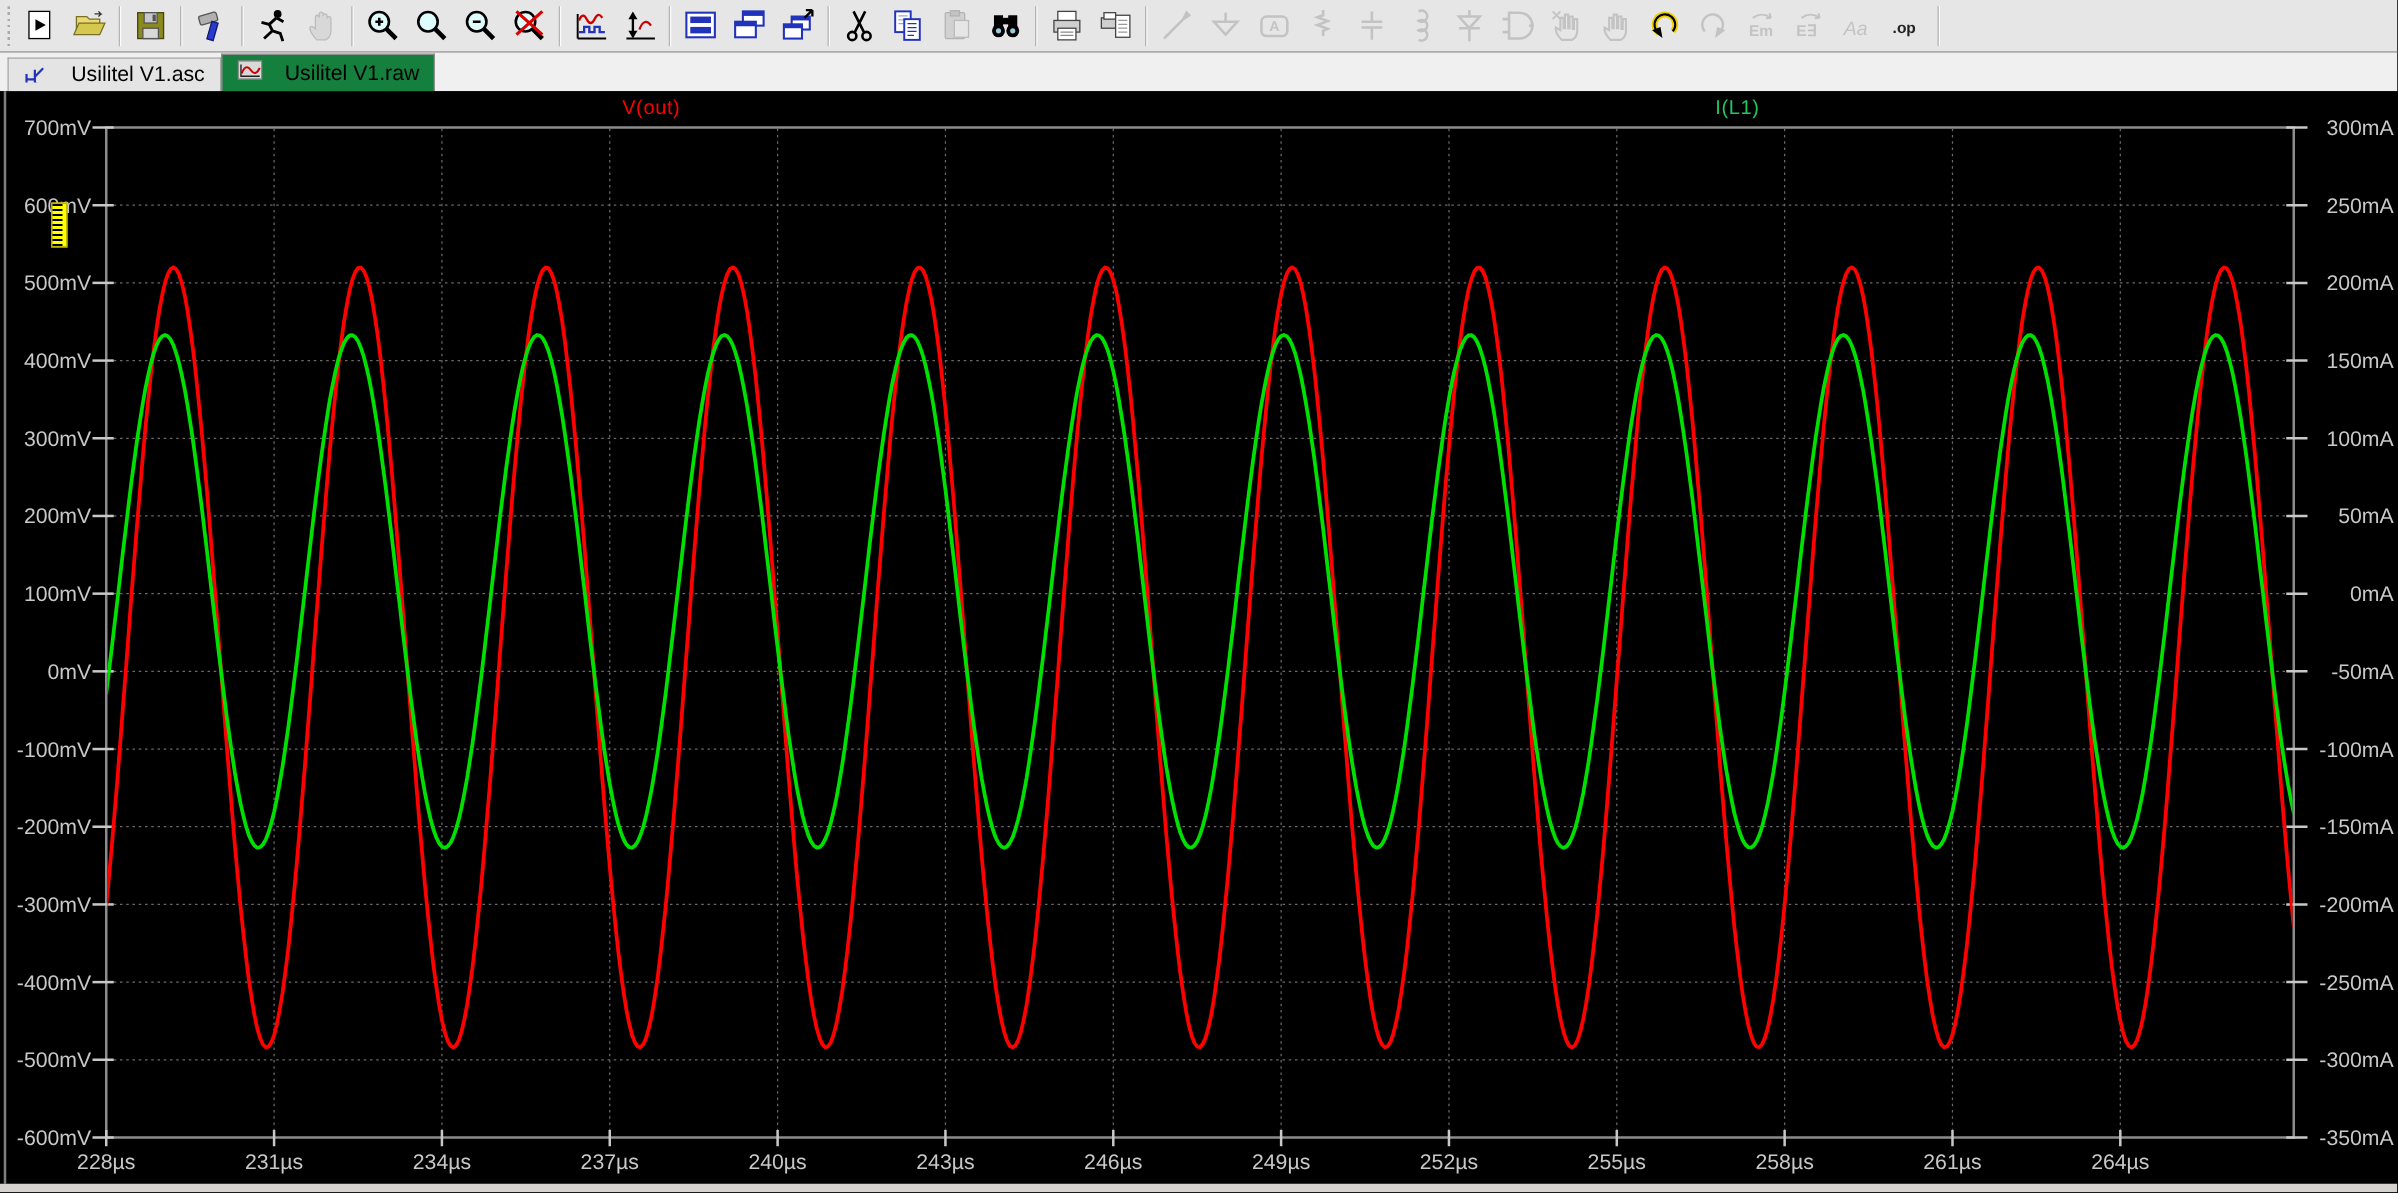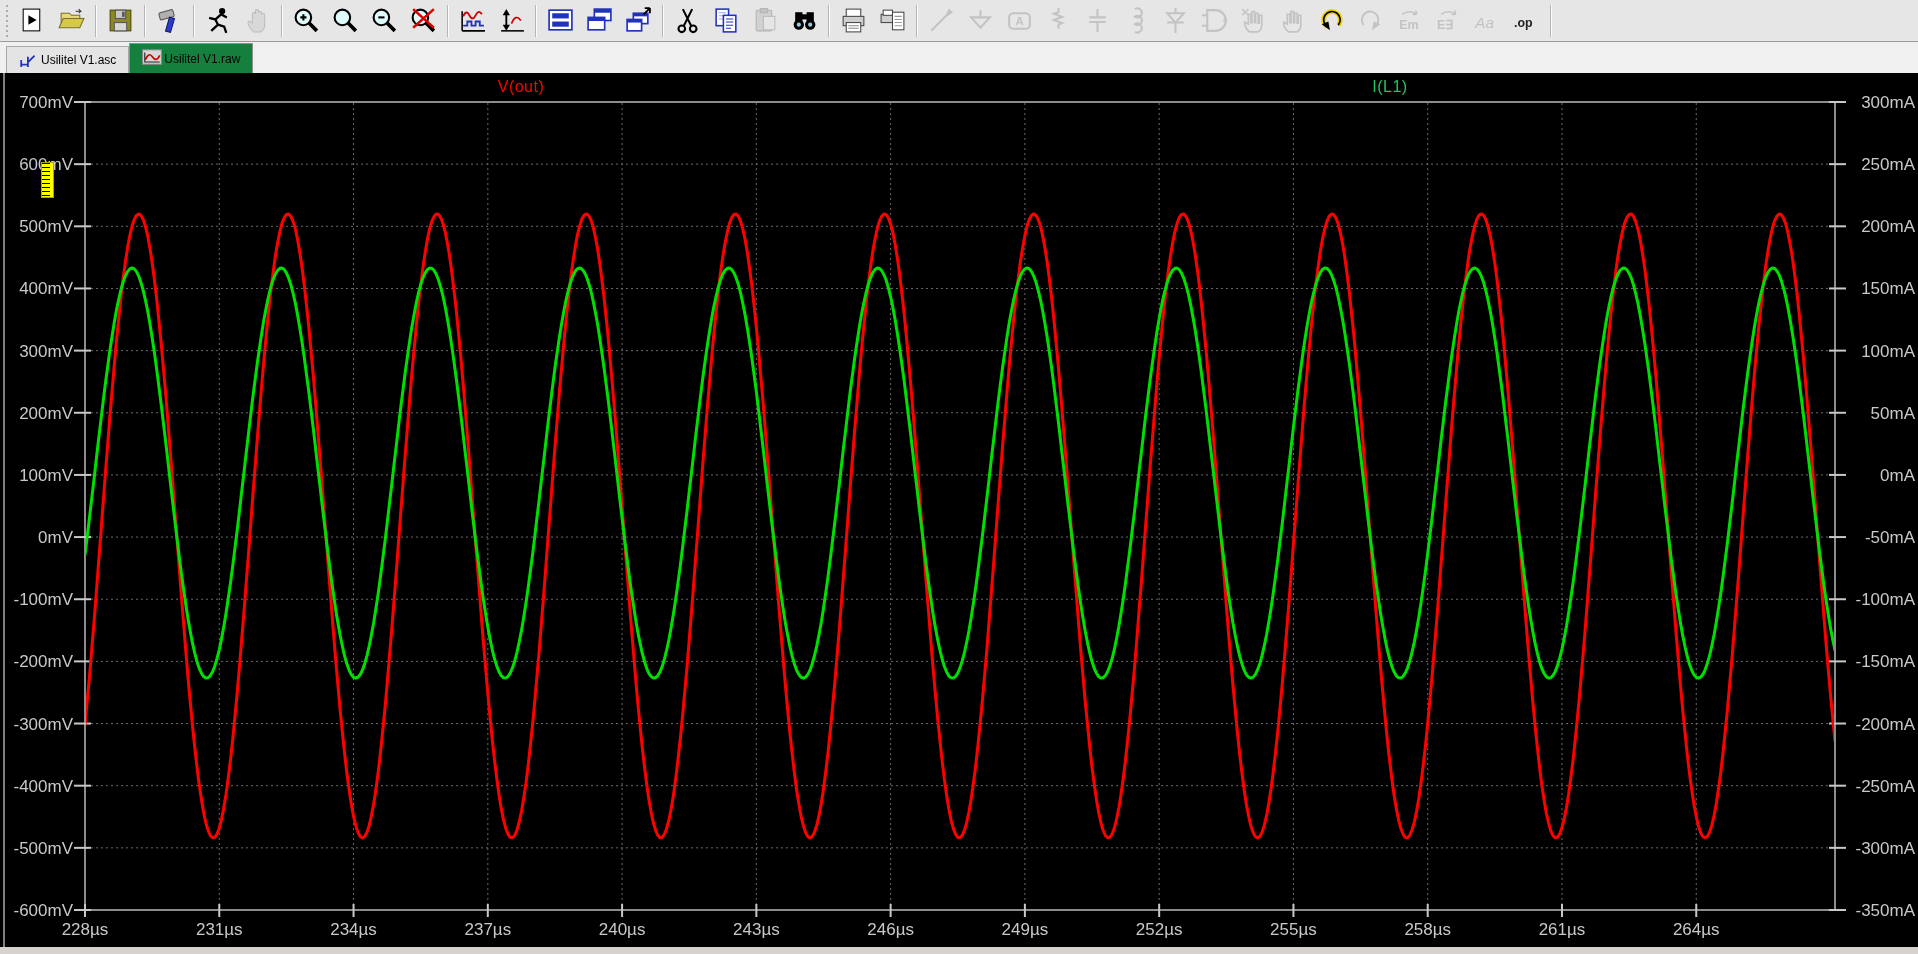--- a/index.html
+++ b/index.html
@@ -13,23 +13,23 @@
         background:repeating-linear-gradient(to bottom,#aaa 0 2px,transparent 2px 5px);
         background-size:2px 100%;background-repeat:repeat-y;background-position:2px 0;}
   .tb{width:37px;height:37px;border:none;background:transparent;padding:0;margin:0 1px;
       display:flex;align-items:center;justify-content:center;cursor:default;}
   .tb.disabled svg{opacity:.45;}
   .sep{width:0;height:32px;border-left:1px solid #b5b5b5;border-right:1px solid #fbfbfb;margin:0 4px;}
 
   
   .tabbar{height:31px;background:#f0f0f0;display:flex;align-items:flex-end;
           padding-left:6px;box-sizing:border-box;}
-  .tab{height:26px;display:flex;align-items:center;gap:2px;padding:0 12px;
+  .tab{height:26px;display:flex;align-items:center;gap:18px;padding:0 12px;
        background:#e4e4e4;border:1px solid #a8a8a8;border-bottom:none;
-       font-size:12px;color:#000;white-space:nowrap;cursor:default;}
+       font-size:17px;color:#000;white-space:nowrap;cursor:default;}
   .tab.active{background:#15803d;height:29px;border-color:#8f8f8f;}
 
   
   .pane{position:relative;width:1918px;height:881px;background:#000;padding-left:42px;}
   .pane-left-edge{position:absolute;left:3px;top:0;width:2px;height:874px;background:#7f7f7f;}
   .trace-label{position:absolute;top:5px;width:110px;text-align:center;
                font-size:16px;letter-spacing:.5px;}
   .ruler-cursor{position:absolute;left:41px;top:89px;width:13px;height:36px;
                 background:#ffff00;border:1px solid #b0a000;box-sizing:border-box;z-index:5;}
   .ruler-cursor .ticks{width:8px;height:100%;

